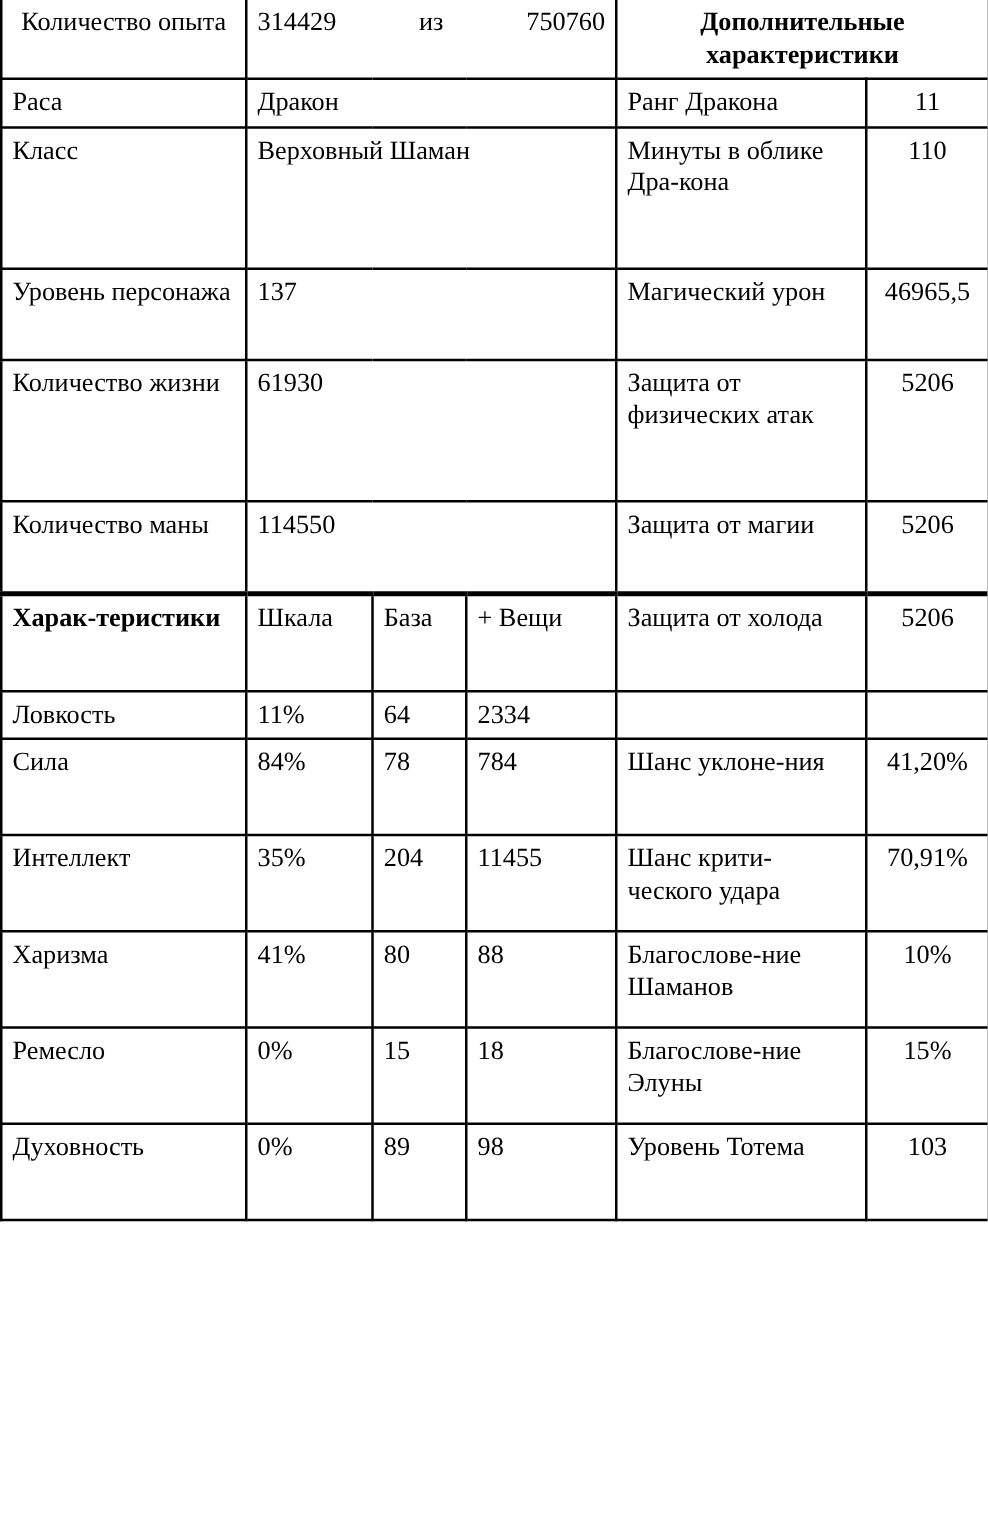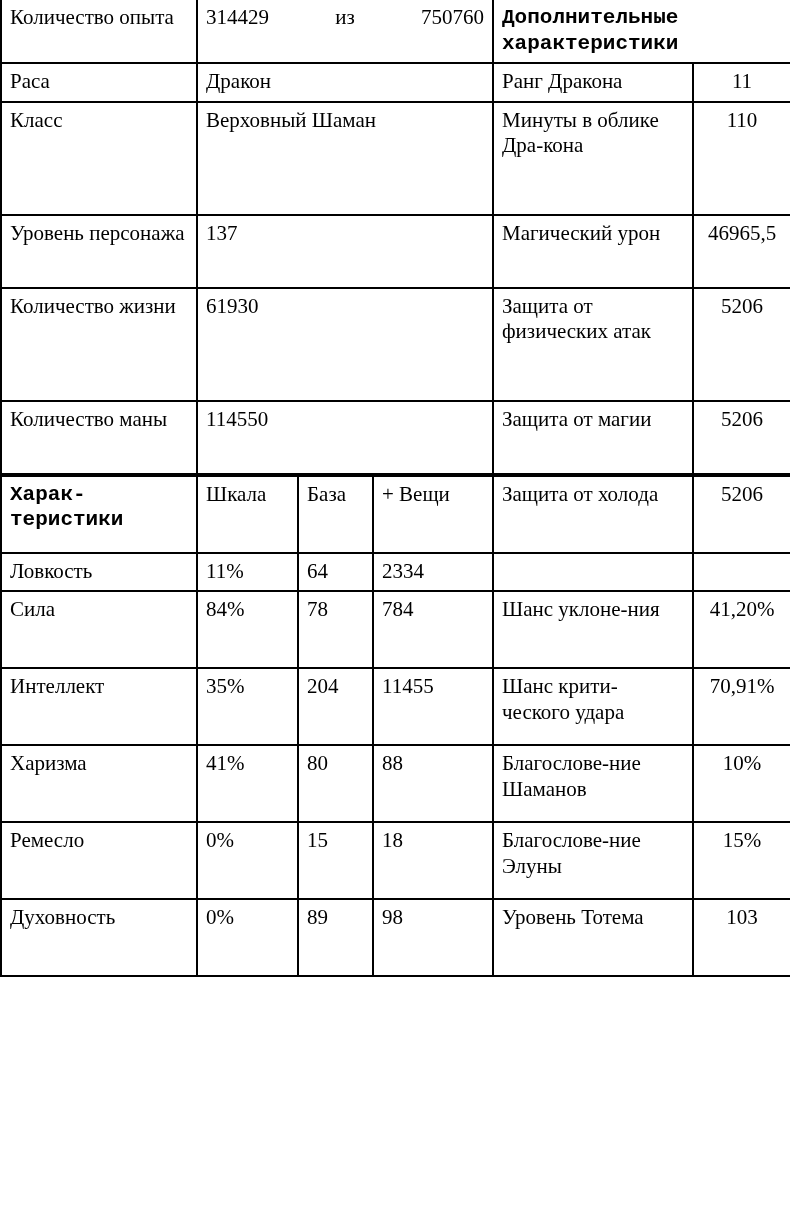--- a/index.html
+++ b/index.html
@@ -34,26 +34,26 @@
   table.stats td {
     border: 2px solid #000000;
     padding: 5px 8px 6px 8px;
     vertical-align: top;
     word-wrap: break-word;
     overflow-wrap: break-word;
     hyphens: manual;
   }
 
   
-  tr.row-first > td { border-top: 0; }
+  tr.row-first > td { border-top: 0; text-align: center; }
 
   
   tr.band-head > td { border-top-width: 4px; }
 
-  td.hdr-bold { font-weight: bold; font-family: Liberation Mono, monospace; }
+  td.hdr-bold { font-weight: bold; }
   td.num { text-align: center; }
   td.justify {
     text-align: justify;
     text-align-last: justify;
   }
   td.empty { padding: 0; }
 
   td.tall-1 { height: 64px; }
   td.tall-2 { height: 100px; }
   td.tall-3 { height: 60px; }

